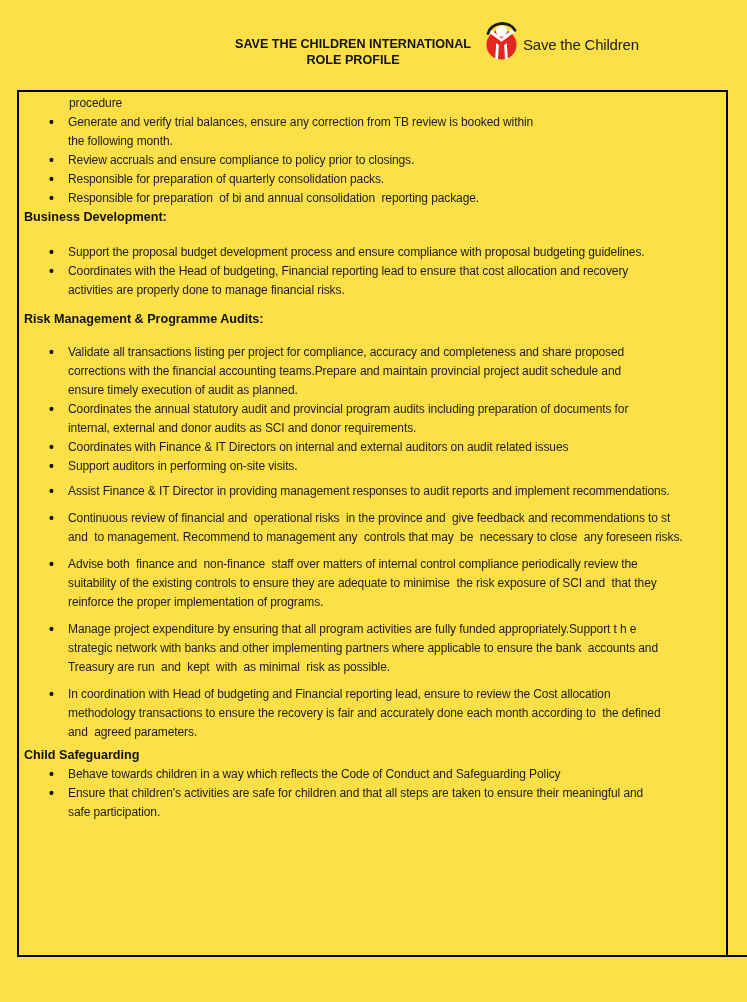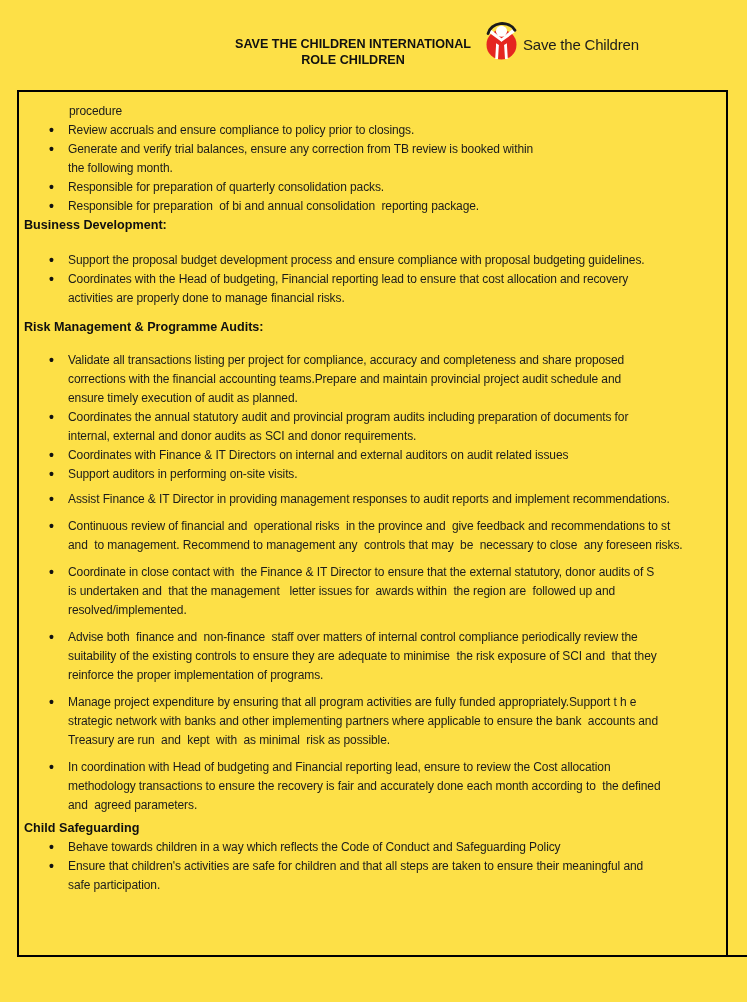--- a/index.html
+++ b/index.html
@@ -22,21 +22,21 @@
   .logo-text{
     position:absolute;left:40px;top:17px;
     font-size:15px;font-weight:normal;color:#1d1d1b;letter-spacing:-0.2px;
     white-space:nowrap;
   }
   
   .doc-box{
     position:absolute;left:17px;top:90px;width:711px;height:867px;
     box-sizing:border-box;
     border:2px solid #000;border-bottom:none;
-    padding-top:10px;
+    padding-top:2px;
     overflow:hidden;
   }
   .bottom-rule{
     position:absolute;left:17px;top:955px;width:730px;height:2px;
     background:#000;
   }
   
   .cont-text{
     padding-left:50px;font-size:12px;line-height:19px;
     white-space:pre;letter-spacing:-0.1px;
@@ -58,21 +58,21 @@
   .bullet-group.spaced .bullet + .bullet{margin-top:8px;}
 </style>
 </head>
 <body>
 
 <div class="page">
 
   <div>
     <div class="hdr-title">
       <div>SAVE THE CHILDREN INTERNATIONAL</div>
-      <div>ROLE CHILDREN</div>
+      <div>ROLE PROFILE</div>
     </div>
 
     <div class="logo">
       <span class="logo-mark">
         <svg width="37" height="42" viewBox="0 0 40 44" xmlns="http://www.w3.org/2000/svg">
 
           <circle cx="20" cy="27" r="16.2" fill="#e52620"></circle>
 
           <polygon points="20,24 5.2,13.2 7.6,9.8 21.8,21.6" fill="#ffffff"></polygon>
           <polygon points="20,24 34.8,13.2 32.4,9.8 18.2,21.6" fill="#ffffff"></polygon>
@@ -85,23 +85,23 @@
           <circle cx="20" cy="12.5" r="6" fill="#ffffff"></circle>
         </svg>
       </span>
       <span class="logo-text">Save the Children</span>
     </div>
   </div>
 
   <div class="doc-box" id="doc-body">
       <div class="cont-text">procedure</div>
       <div class="bullet-group">
-        <div class="bullet">Review accruals and ensure compliance to policy prior to closings.</div>
         <div class="bullet">Generate and verify trial balances, ensure any correction from TB review is booked within
 the following month.</div>
+        <div class="bullet">Review accruals and ensure compliance to policy prior to closings.</div>
         <div class="bullet">Responsible for preparation of quarterly consolidation packs.</div>
         <div class="bullet">Responsible for preparation  of bi and annual consolidation  reporting package.</div>
       </div>
       <div class="heading" style="">Business Development:</div>
       <div class="bullet-group" style="margin-top: 16px;">
         <div class="bullet">Support the proposal budget development process and ensure compliance with proposal budgeting guidelines.</div>
         <div class="bullet">Coordinates with the Head of budgeting, Financial reporting lead to ensure that cost allocation and recovery
 activities are properly done to manage financial risks.</div>
       </div>
       <div class="heading" style="margin-top: 10px;">Risk Management &amp; Programme Audits:</div>
@@ -111,23 +111,20 @@
 ensure timely execution of audit as planned.</div>
         <div class="bullet">Coordinates the annual statutory audit and provincial program audits including preparation of documents for
 internal, external and donor audits as SCI and donor requirements.</div>
         <div class="bullet">Coordinates with Finance &amp; IT Directors on internal and external auditors on audit related issues</div>
         <div class="bullet">Support auditors in performing on-site visits.</div>
       </div>
       <div class="bullet-group spaced" style="margin-top: 6px;">
         <div class="bullet">Assist Finance &amp; IT Director in providing management responses to audit reports and implement recommendations.</div>
         <div class="bullet">Continuous review of financial and  operational risks  in the province and  give feedback and recommendations to st
 and  to management. Recommend to management any  controls that may  be  necessary to close  any foreseen risks.</div>
-        <div class="bullet">Coordinate in close contact with  the Finance &amp; IT Director to ensure that the external statutory, donor audits of S
-is undertaken and  that the management   letter issues for  awards within  the region are  followed up and
-resolved/implemented.</div>
         <div class="bullet">Advise both  finance and  non-finance  staff over matters of internal control compliance periodically review the
 suitability of the existing controls to ensure they are adequate to minimise  the risk exposure of SCI and  that they
 reinforce the proper implementation of programs.</div>
         <div class="bullet">Manage project expenditure by ensuring that all program activities are fully funded appropriately.Support t h e
 strategic network with banks and other implementing partners where applicable to ensure the bank  accounts and
 Treasury are run  and  kept  with  as minimal  risk as possible.</div>
         <div class="bullet">In coordination with Head of budgeting and Financial reporting lead, ensure to review the Cost allocation
 methodology transactions to ensure the recovery is fair and accurately done each month according to  the defined
 and  agreed parameters.</div>
       </div>

